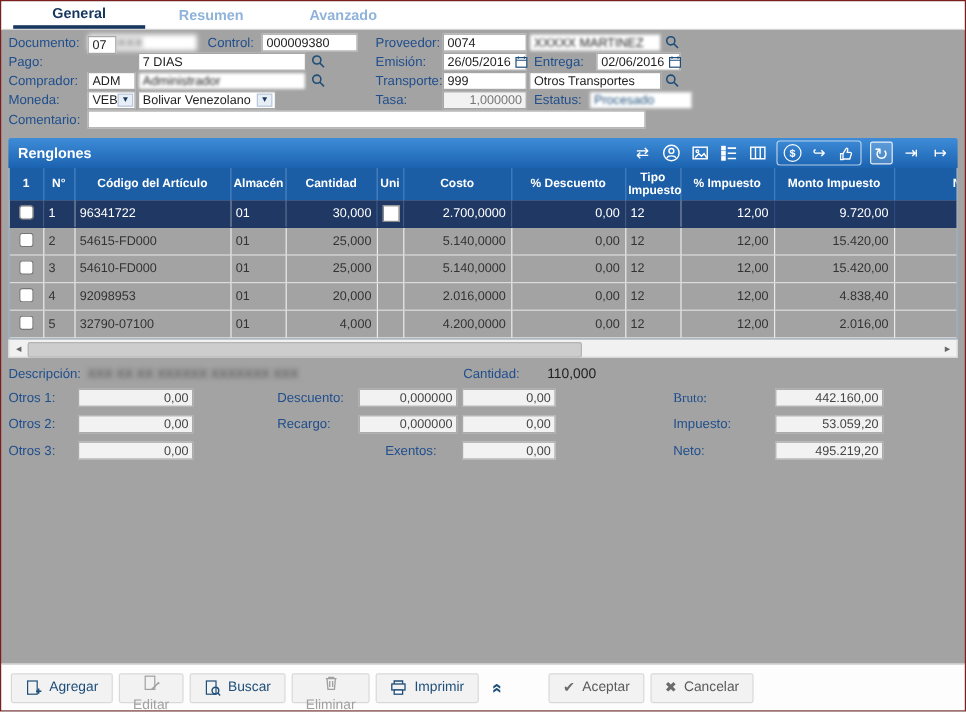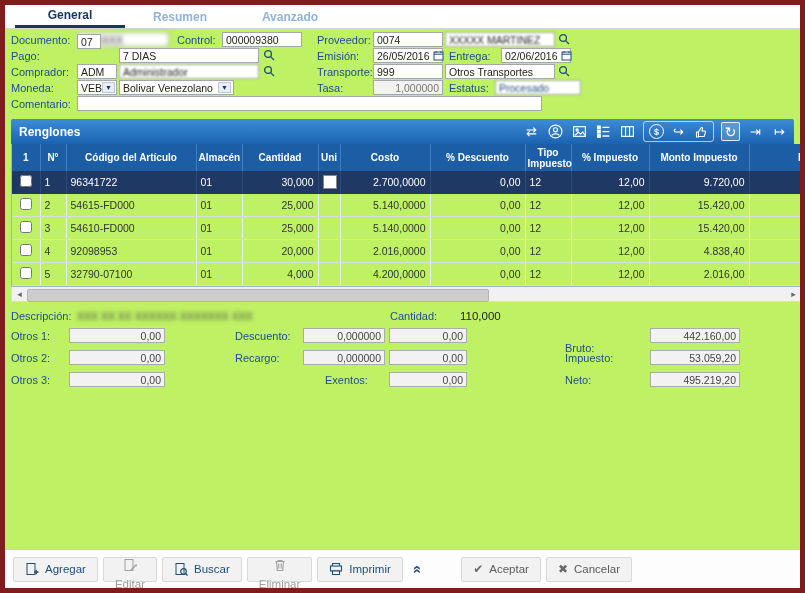--- a/index.html
+++ b/index.html
@@ -1,16 +1,16 @@
 <!DOCTYPE html>
 <html><head>
 <meta charset="utf-8">
 <style>
   html,body{margin:0;padding:0;background:#e8e8e8;font-family:"Liberation Sans",sans-serif;}
-  .window{position:relative;width:805px;height:593px;background:#bef264;border:5px solid #7f1d1d;
+  .window{position:relative;width:805px;height:593px;background:#a3a3a3;border:1px solid #7f1d1d;
           box-sizing:border-box;display:flex;flex-direction:column;overflow:hidden;}
   
   .tabbar{height:23px;display:flex;align-items:stretch;padding-left:10px;border-bottom:1px solid #d5d5d5;background:#fff;flex:0 0 auto;}
   .tab{width:110px;display:flex;align-items:center;justify-content:center;font-size:12px;font-weight:bold;
        color:#8fb3da;cursor:pointer;box-sizing:border-box;}
   .tab.active{color:#17375E;border-bottom:3px solid #17375E;}
   
   .formarea{position:relative;height:90px;flex:0 0 auto;font-size:11px;}
   .abs{position:absolute;}
   .lbl{color:#1F4E8C;font-size:11px;white-space:nowrap;}
@@ -329,21 +329,21 @@
     <span class="lbl abs" style="left:6px;top:2px;text-align:right;">Descripción:</span>
     <span class="abs redact" style="left:72px;top:2px;color:#444;font-size:10.5px;">XXX XX XX XXXXXX XXXXXXX XXX</span>
     <span class="lbl abs" style="left:385px;top:2px;">Cantidad:</span>
     <span class="plainval abs" style="left:455px;top:2px;">110,000</span>
 
     <span class="lbl abs" style="left:6px;top:22px;">Otros 1:</span>
     <input class="sfld abs" style="left: 64px; top: 20px; width: 96px;" value="0,00">
     <span class="lbl abs" style="left:230px;top:22px;">Descuento:</span>
     <input class="sfld abs" style="left: 298px; top: 20px; width: 82px;" value="0,000000">
     <input class="sfld abs" style="left: 384px; top: 20px; width: 78px;" value="0,00">
-    <span class="lbl abs" style="left:560px;top:34px;">Bruto:</span>
+    <span class="lbl abs" style="left:560px;top:22px;font-family:Liberation Serif, serif;">Bruto:</span>
     <input class="sfld abs" style="left: 645px; top: 20px; width: 90px;" value="442.160,00">
 
     <span class="lbl abs" style="left:6px;top:44px;">Otros 2:</span>
     <input class="sfld abs" style="left: 64px; top: 42px; width: 96px;" value="0,00">
     <span class="lbl abs" style="left:230px;top:44px;">Recargo:</span>
     <input class="sfld abs" style="left: 298px; top: 42px; width: 82px;" value="0,000000">
     <input class="sfld abs" style="left: 384px; top: 42px; width: 78px;" value="0,00">
     <span class="lbl abs" style="left:560px;top:44px;">Impuesto:</span>
     <input class="sfld abs" style="left: 645px; top: 42px; width: 90px;" value="53.059,20">
 

